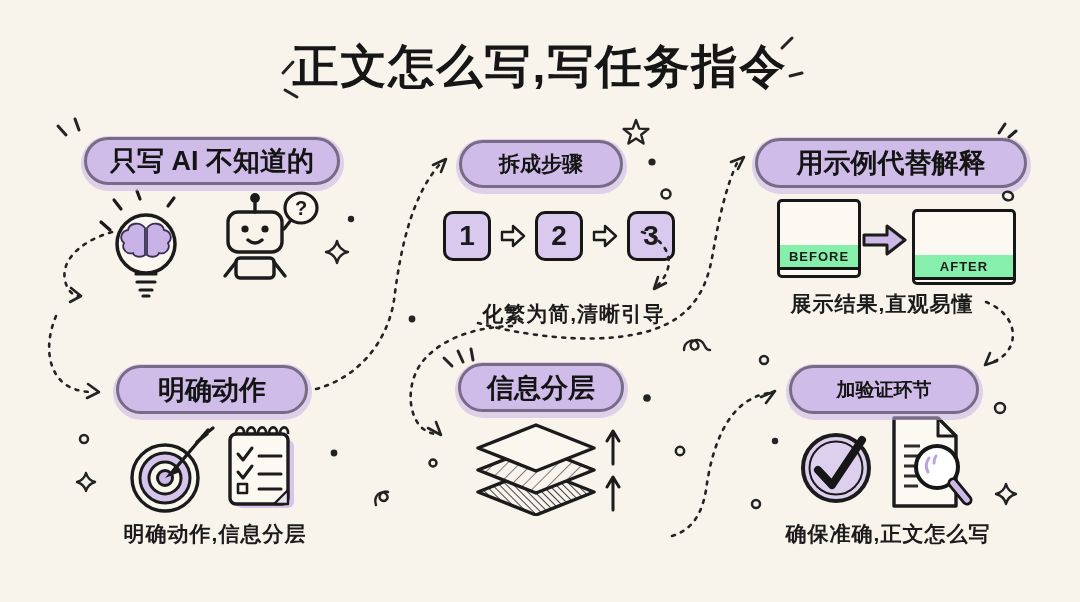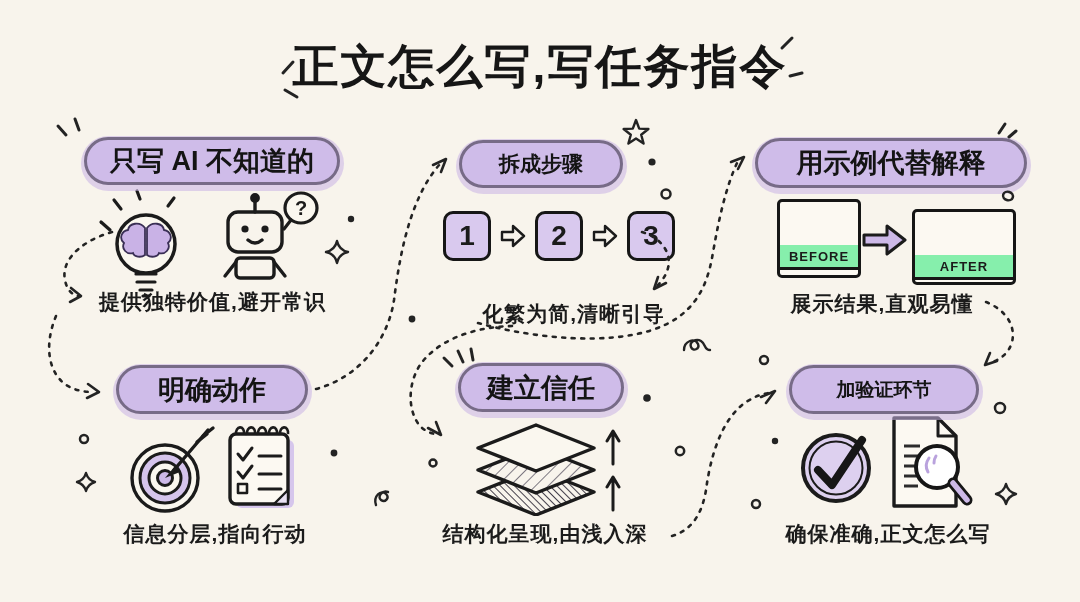--- a/index.html
+++ b/index.html
@@ -66,21 +66,20 @@
       <path d="M71,74 L82,88"></path>
     </g>
     <circle cx="42" cy="41" r="3.6" fill="#1b1b1b"></circle>
     <circle cx="62" cy="41" r="3.6" fill="#1b1b1b"></circle>
     <g>
       <ellipse cx="98" cy="20" rx="16" ry="15" fill="#faf7ef" stroke="#1b1b1b" stroke-width="3.2"></ellipse>
       <path d="M88,32 L81,41" stroke="#1b1b1b" stroke-width="3.2" stroke-linecap="round" fill="none"></path>
       <text x="98" y="27" text-anchor="middle" font-size="20" font-weight="bold" fill="#1b1b1b">?</text>
     </g>
   </svg>
-  <div class="caption" style="left:70px;top:288px;width:285px;">提供独特价值,避开常识</div>
 
   <div class="pill" style="left:459px;top:140px;width:158px;height:42px;font-size:21px;">
     <span>拆成步骤</span>
   </div>
   <div class="steps" style="left:443px;top:211px;">
     <div class="stepbox">1</div>
     <svg width="26" height="26" viewBox="0 0 26 26">
       <polygon points="2,9 13,9 13,3 24,13 13,23 13,17 2,17" fill="#f8f4ec" stroke="#1b1b1b" stroke-width="2.4" stroke-linejoin="round"></polygon>
     </svg>
     <div class="stepbox">2</div>
@@ -142,24 +141,24 @@
       <path d="M58,17 c-1,-10 9,-10 8,-1"></path>
     </g>
     <g fill="none" stroke="#1b1b1b" stroke-width="3" stroke-linecap="round" stroke-linejoin="round">
       <path d="M16,36 l5,6 l9,-12"></path>
         <path d="M16,54 l5,6 l9,-12"></path>
       <rect x="16" y="66" width="9" height="9" stroke-width="2.6"></rect>
       <path d="M37,38 h22 M37,56 h22 M37,71 h22"></path>
     </g>
     <polygon points="66,86 66,72 52,86" fill="#e9e1f3" stroke="#1b1b1b" stroke-width="2.4" stroke-linejoin="round"></polygon>
   </svg>
-  <div class="caption" style="left:90px;top:520px;width:250px;">信息分层,指向行动</div>
+  <div class="caption" style="left:90px;top:520px;width:250px;">明确动作,信息分层</div>
 
   <div class="pill" style="left:458px;top:363px;width:160px;height:43px;font-size:27px;">
-    <span>建立信任</span>
+    <span>信息分层</span>
   </div>
   <svg style="position:absolute;left:448px;top:420px;" width="178" height="96" viewBox="0 0 178 96">
     <defs>
       <pattern id="hA" width="9" height="9" patternUnits="userSpaceOnUse" patternTransform="rotate(45)">
         <line x1="0" y1="0" x2="0" y2="9" stroke="#55505f" stroke-width="1.5"></line>
       </pattern>
       <pattern id="hB" width="5" height="5" patternUnits="userSpaceOnUse" patternTransform="rotate(-45)">
         <line x1="0" y1="0" x2="0" y2="5" stroke="#2f2b38" stroke-width="1.8"></line>
       </pattern>
     </defs>
@@ -170,21 +169,20 @@
     <g>
       <polygon points="88,27 146,50 88,73 30,50" fill="#f8f4ec"></polygon>
       <polygon points="88,27 146,50 88,73 30,50" fill="url(#hA)" stroke="#1b1b1b" stroke-width="3.4" stroke-linejoin="round"></polygon>
     </g>
     <polygon points="88,5 146,28 88,51 30,28" fill="#faf7ef" stroke="#1b1b1b" stroke-width="3.4" stroke-linejoin="round"></polygon>
     <g stroke="#1b1b1b" stroke-width="3" fill="none" stroke-linecap="round" stroke-linejoin="round">
       <path d="M165,44 V14 M159,21 L165,11 L171,21"></path>
       <path d="M165,90 V60 M159,67 L165,57 L171,67"></path>
     </g>
   </svg>
-  <div class="caption" style="left:420px;top:520px;width:250px;">结构化呈现,由浅入深</div>
 
   <div class="pill" style="left:789px;top:365px;width:184px;height:43px;font-size:19px;">
     <span>加验证环节</span>
   </div>
   <svg style="position:absolute;left:795px;top:415px;" width="90" height="95" viewBox="0 0 90 95">
     <circle cx="41" cy="53" r="33" fill="#ddd0ef" stroke="#1b1b1b" stroke-width="4"></circle>
     <circle cx="41" cy="53" r="26.5" fill="none" stroke="#1b1b1b" stroke-width="2"></circle>
     <path d="M23,55 L37,70 L67,25" fill="none" stroke="#161616" stroke-width="8" stroke-linecap="round" stroke-linejoin="round"></path>
   </svg>
   <svg style="position:absolute;left:882px;top:412px;" width="94" height="104" viewBox="0 0 94 104">

